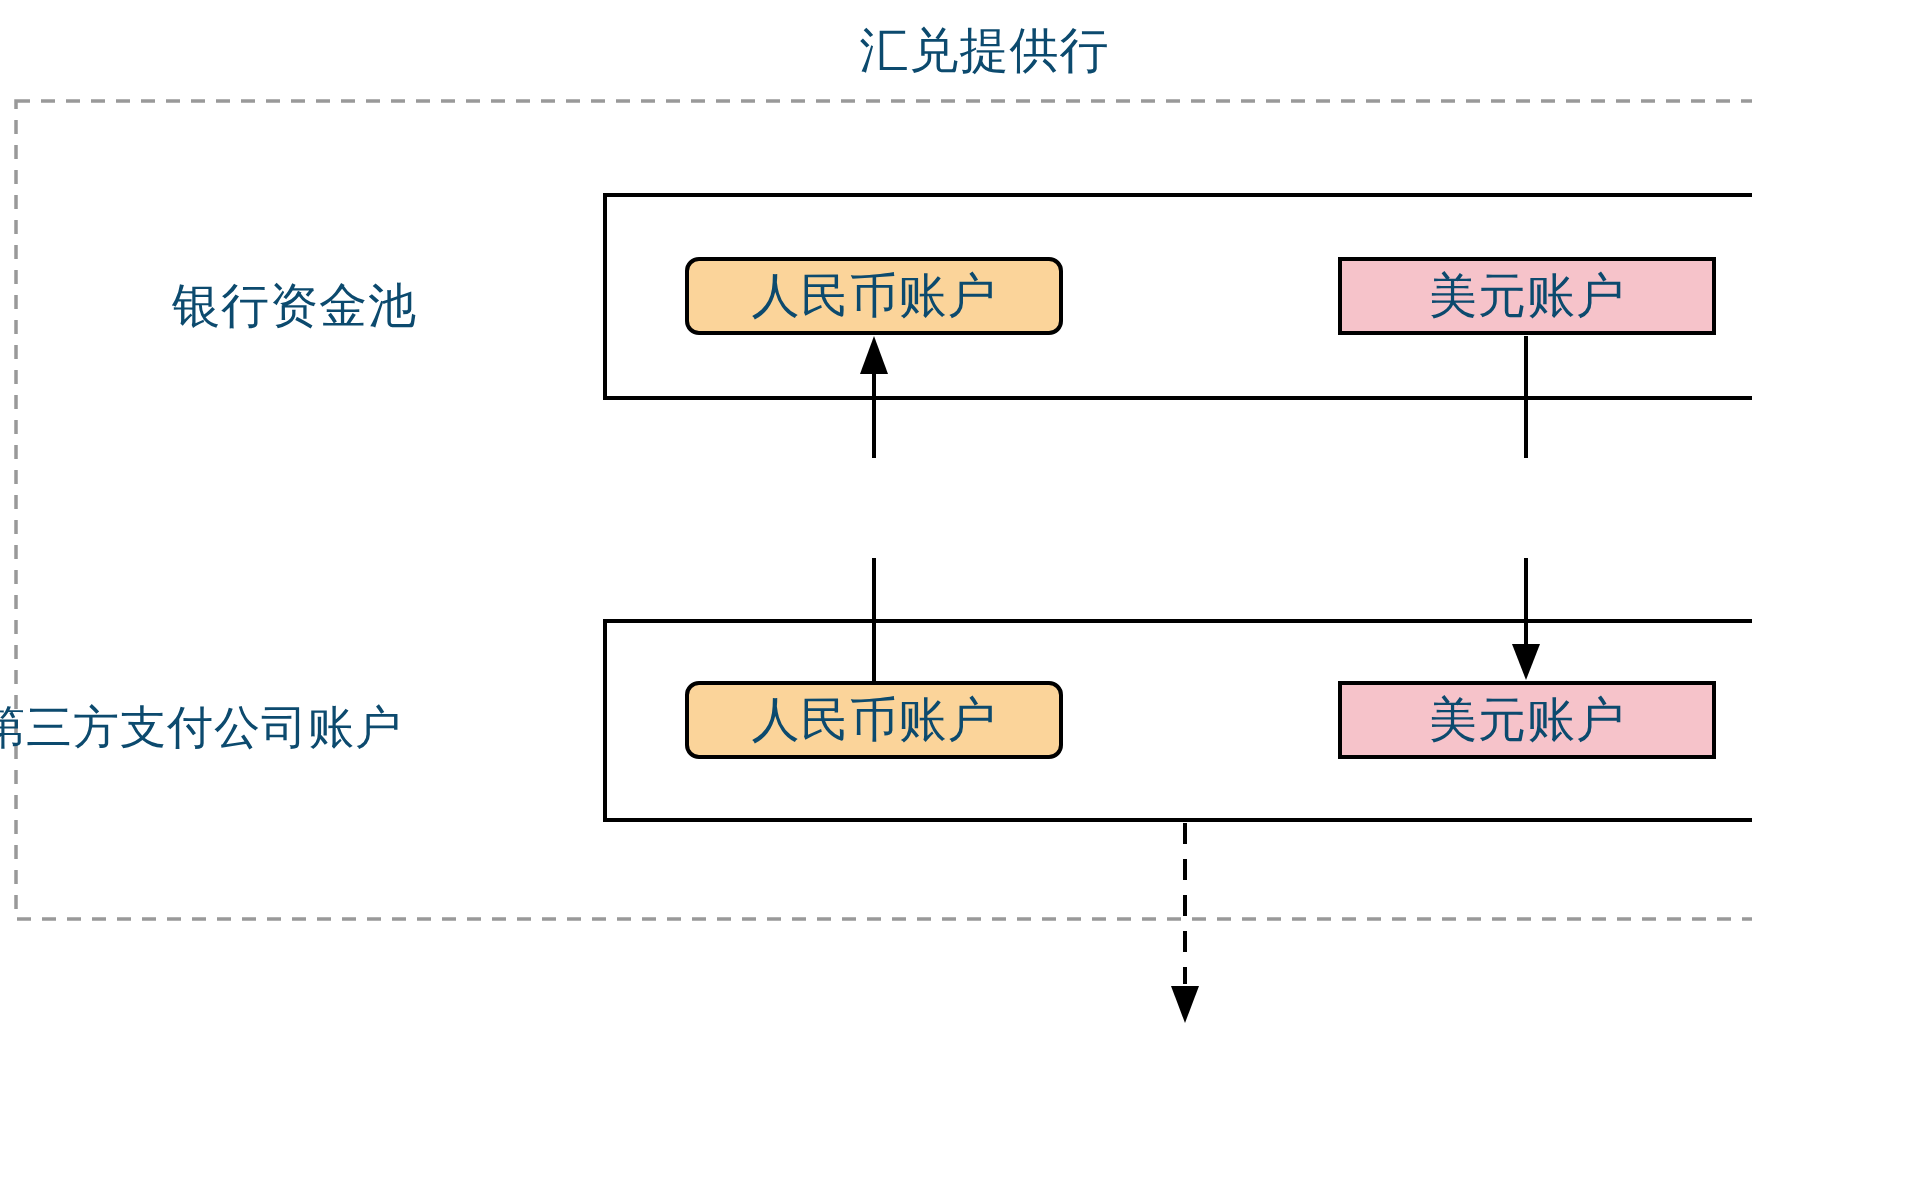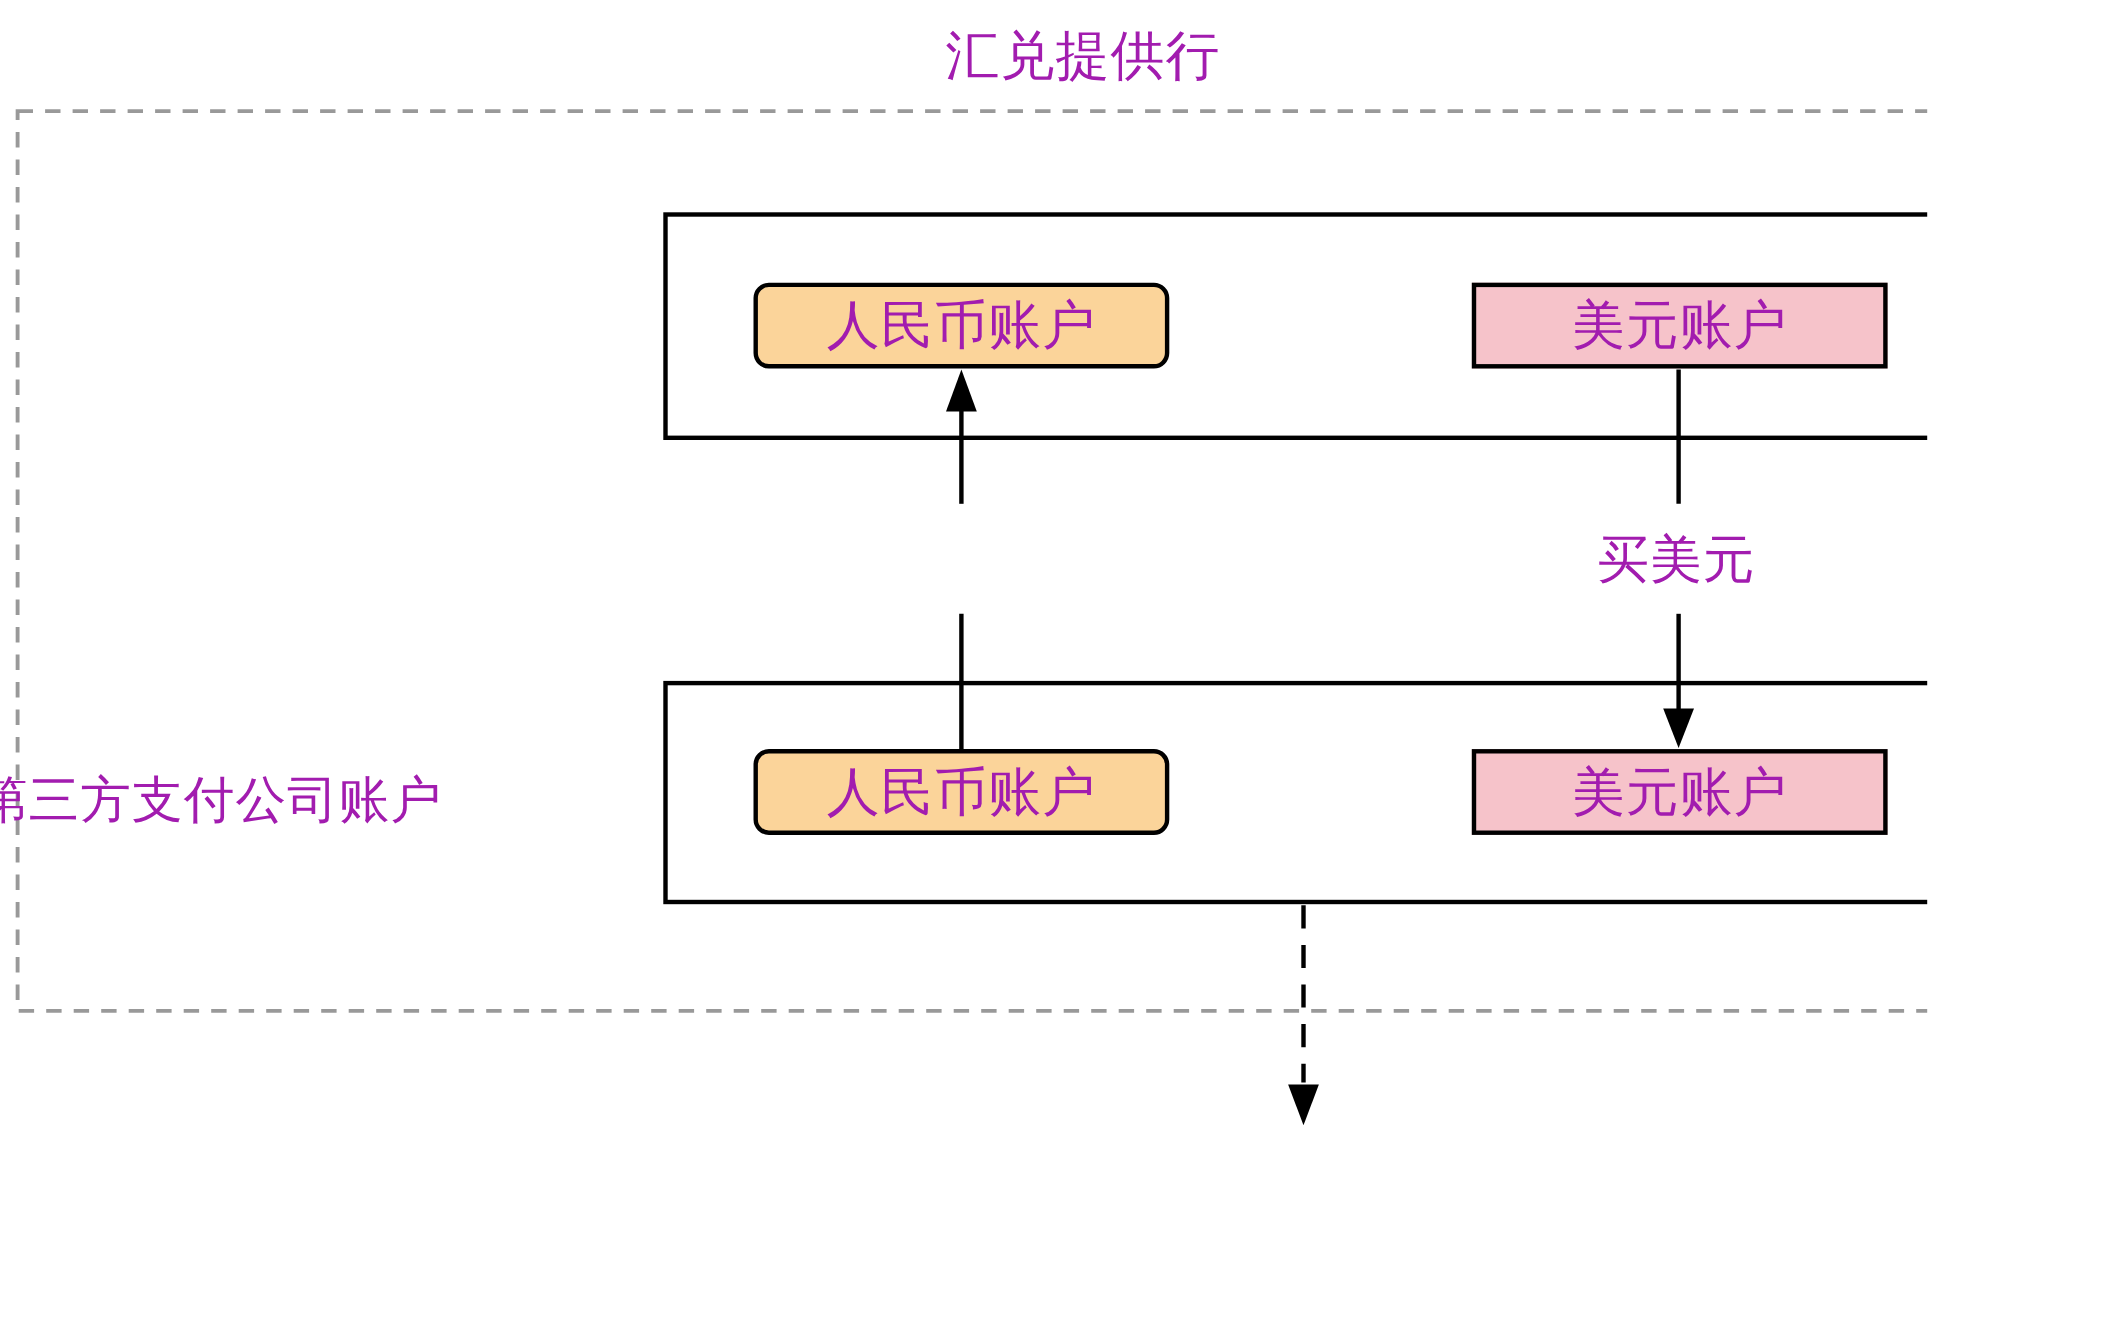--- a/index.html
+++ b/index.html
@@ -1,18 +1,18 @@
 <!DOCTYPE html>
 <html><head>
 <meta charset="utf-8">
 <style>
   html,body{margin:0;padding:0;background:#ffffff;}
   .canvas{
     position:relative;width:1752px;height:1197px;background:#ffffff;
-    font-family:"Liberation Sans",sans-serif;color:#a21caf;overflow:hidden;
+    font-family:"Liberation Sans",sans-serif;color:#0c4a6e;overflow:hidden;
   }
   .abs{position:absolute;}
   .diagram-title{
     left:40px;top:18px;width:1889px;text-align:center;
     font-size:49px;font-weight:500;letter-spacing:1px;
   }
   .container-box{
     border:4px solid #000;background:transparent;box-sizing:border-box;
   }
   .account-box{
@@ -59,29 +59,29 @@
       <line x1="1526" y1="558" x2="1526" y2="646" stroke="#000" stroke-width="4"></line>
       <polygon points="1526,680 1512,644 1540,644" fill="#000"></polygon>
     </g>
 
     <g>
       <line x1="1185" y1="823" x2="1185" y2="984" stroke="#000" stroke-width="4" stroke-dasharray="21 15"></line>
       <polygon points="1185,1023 1171,986 1199,986" fill="#000"></polygon>
     </g>
   </svg>
 
+  <div class="abs side-label" style="right:1335px;top:274px;">银行资金池</div>
   <div class="abs container-box" style="left:603px;top:193px;width:1162px;height:207px;"></div>
   <div class="abs account-box rmb-fill" style="left:685px;top:257px;">
     <span>人民币账户</span>
   </div>
   <div class="abs account-box usd-fill" style="left:1338px;top:257px;">
     <span>美元账户</span>
   </div>
 
-  <div class="abs flow-label" style="left:1524px;top:509px;">买美元</div>
 
   <div class="abs side-label small" style="right:1350px;top:697px;">第三方支付公司账户</div>
   <div class="abs container-box" style="left:603px;top:619px;width:1162px;height:203px;"></div>
   <div class="abs account-box rmb-fill" style="left:685px;top:681px;">
     <span>人民币账户</span>
   </div>
   <div class="abs account-box usd-fill" style="left:1338px;top:681px;">
     <span>美元账户</span>
   </div>
 

